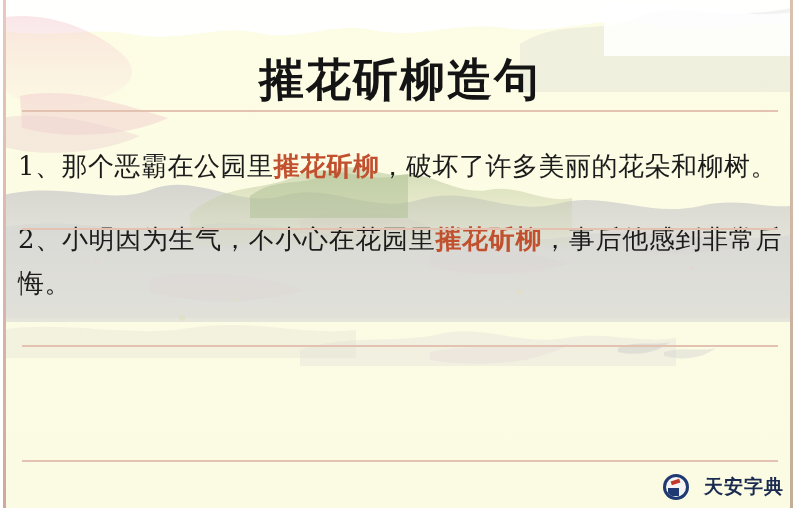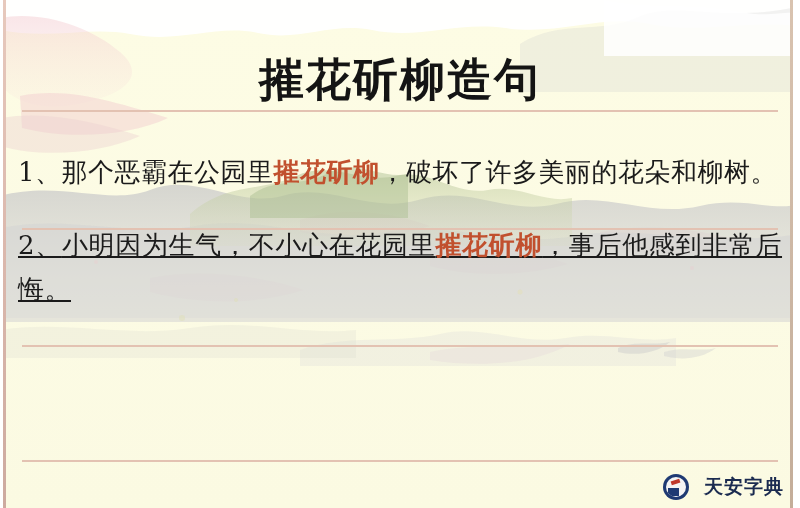--- a/index.html
+++ b/index.html
@@ -91,33 +91,33 @@
     background: #e3c2b2;
     z-index: 4;
   }
   .rule-1 { top: 110px; }
   .rule-2 { top: 228px; }
   .rule-3 { top: 345px; }
   .rule-4 { top: 460px; }
 
   .sentences {
     position: absolute;
-    top: 124px;
+    top: 118px;
     left: 18px;
     width: 764px;
   }
   .sentence {
     font-family: "DejaVu Serif", "Liberation Serif", serif;
     font-size: 26px;
     line-height: 44px;
     color: #1b1b1b;
     letter-spacing: 0.5px;
     text-align: justify;
   }
-  .sentence + .sentence { margin-top: 29px; text-decoration: underline; }
+  .sentence + .sentence { margin-top: 29px; }
   .sentence .idiom { color: #c1502e; font-weight: 700; }
 
   
   .brand {
     position: absolute;
     right: 16px;
     bottom: 8px;
     display: flex;
     align-items: center;
     gap: 15px;

